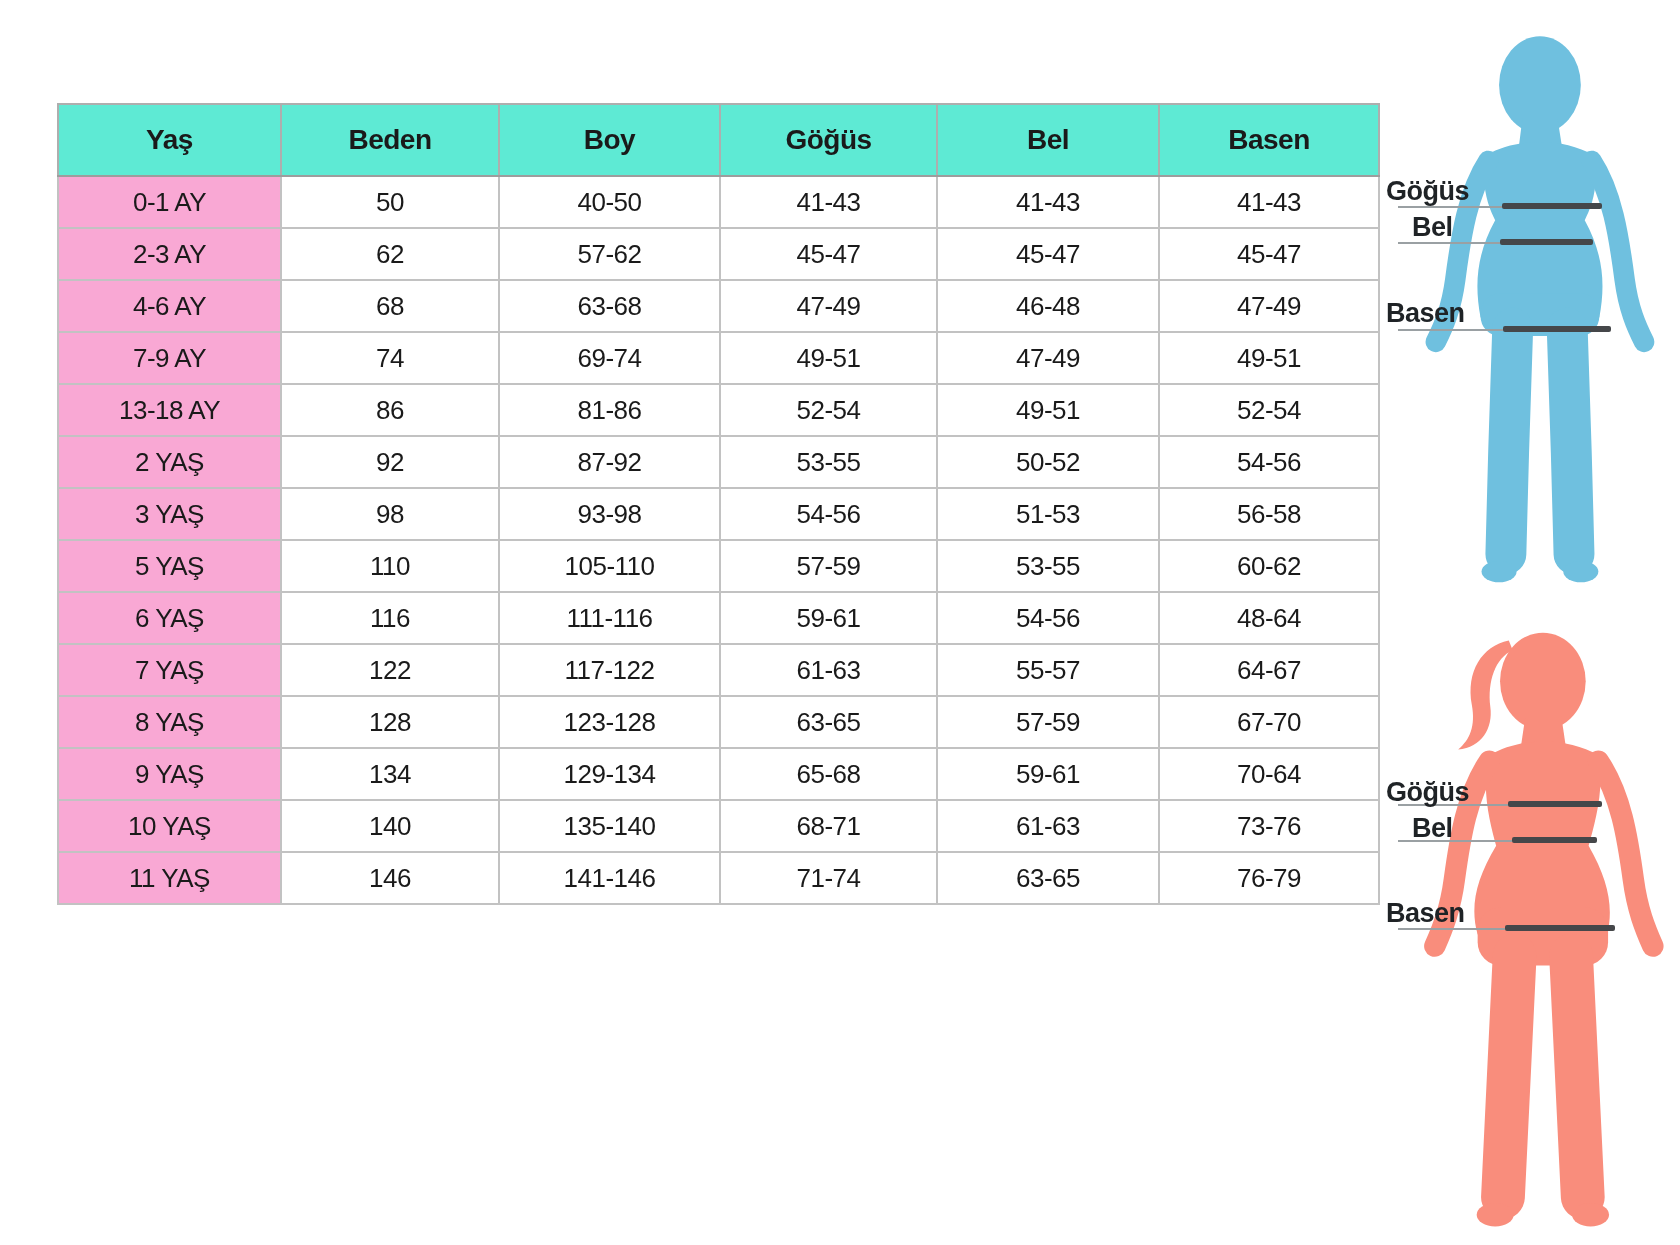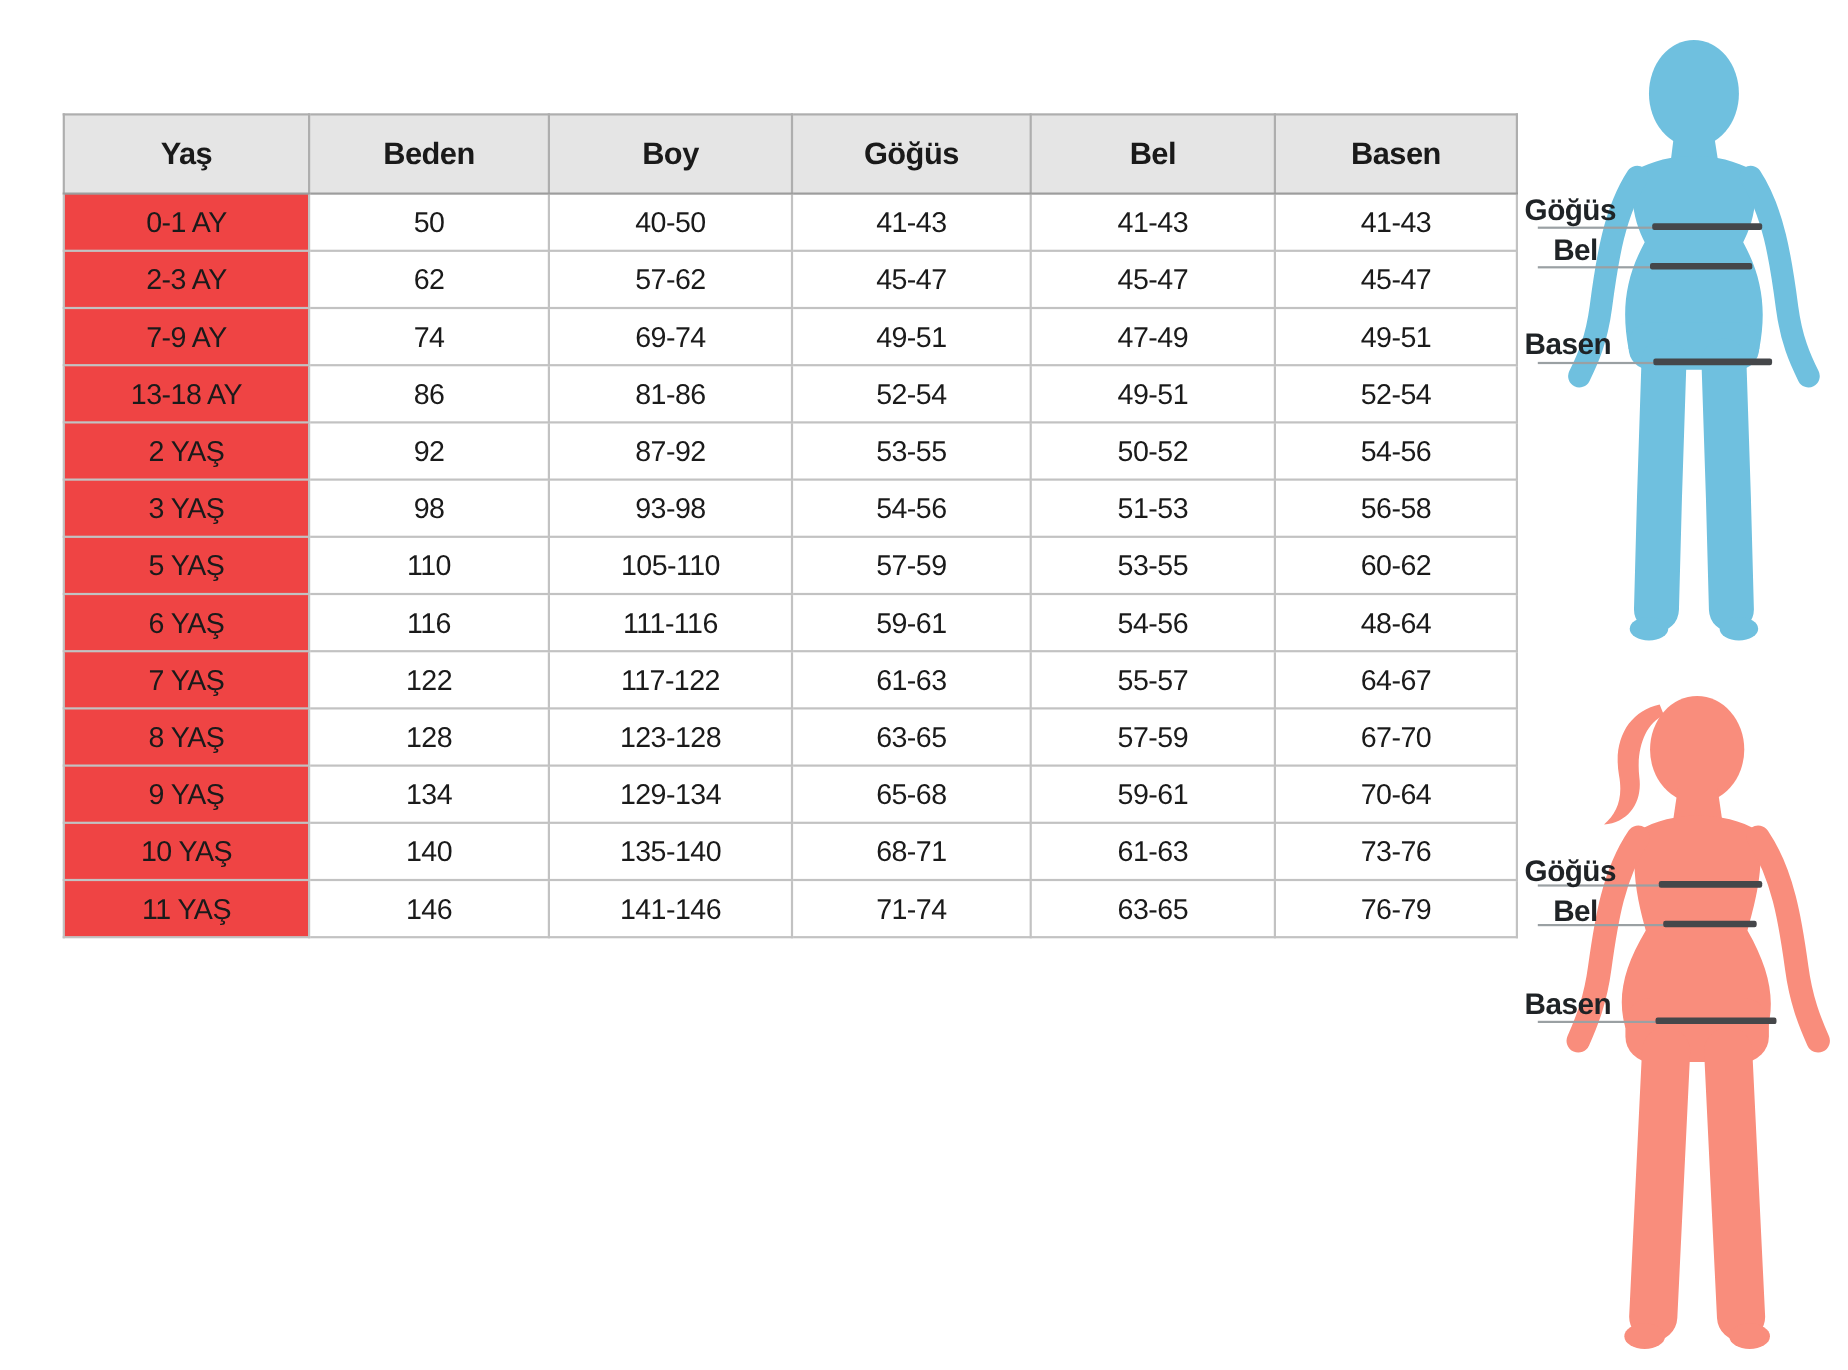--- a/index.html
+++ b/index.html
@@ -11,31 +11,31 @@
   }
   
   .size-table{
     position:absolute;left:57px;top:103px;
     border-collapse:collapse;table-layout:fixed;
     width:1321px;
     border:2px solid #9d9d9d;
     background:#ffffff;
   }
   .size-table th{
-    height:68px;background:#e5e5e5;
+    height:68px;background:#5eead4;
     font-size:28px;font-weight:bold;letter-spacing:-0.5px;
     border:2px solid #aeaeae;border-bottom:2px solid #9d9d9d;
     text-align:center;vertical-align:middle;margin-left:16px;
   }
   .size-table td{
     height:48px;font-size:26px;letter-spacing:-0.5px;
     border:2px solid #c2c2c2;
     text-align:center;vertical-align:middle;background:#ffffff;
   }
-  .size-table td:first-child{background:#ef4444;}
+  .size-table td:first-child{background:#f9a8d4;}
   
   .figure-svg{position:absolute;z-index:1;}
   
   .measure-label{
     position:absolute;z-index:4;font-size:27px;font-weight:bold;
     letter-spacing:-0.5px;color:#1f2326;white-space:nowrap;
   }
   .leader-line{position:absolute;z-index:3;height:2px;background:#9aa0a3;}
   .measure-bar{position:absolute;z-index:3;height:6px;background:#45474a;border-radius:2px;}
 </style>
@@ -70,20 +70,28 @@
         <td>41-43</td>
         <td>41-43</td>
       </tr>
       <tr>
         <td>2-3 AY</td>
         <td>62</td>
         <td>57-62</td>
         <td>45-47</td>
         <td>45-47</td>
         <td>45-47</td>
+      </tr>
+      <tr>
+        <td>4-6 AY</td>
+        <td>68</td>
+        <td>63-68</td>
+        <td>47-49</td>
+        <td>46-48</td>
+        <td>47-49</td>
       </tr>
       <tr>
         <td>7-9 AY</td>
         <td>74</td>
         <td>69-74</td>
         <td>49-51</td>
         <td>47-49</td>
         <td>49-51</td>
       </tr>
       <tr>

